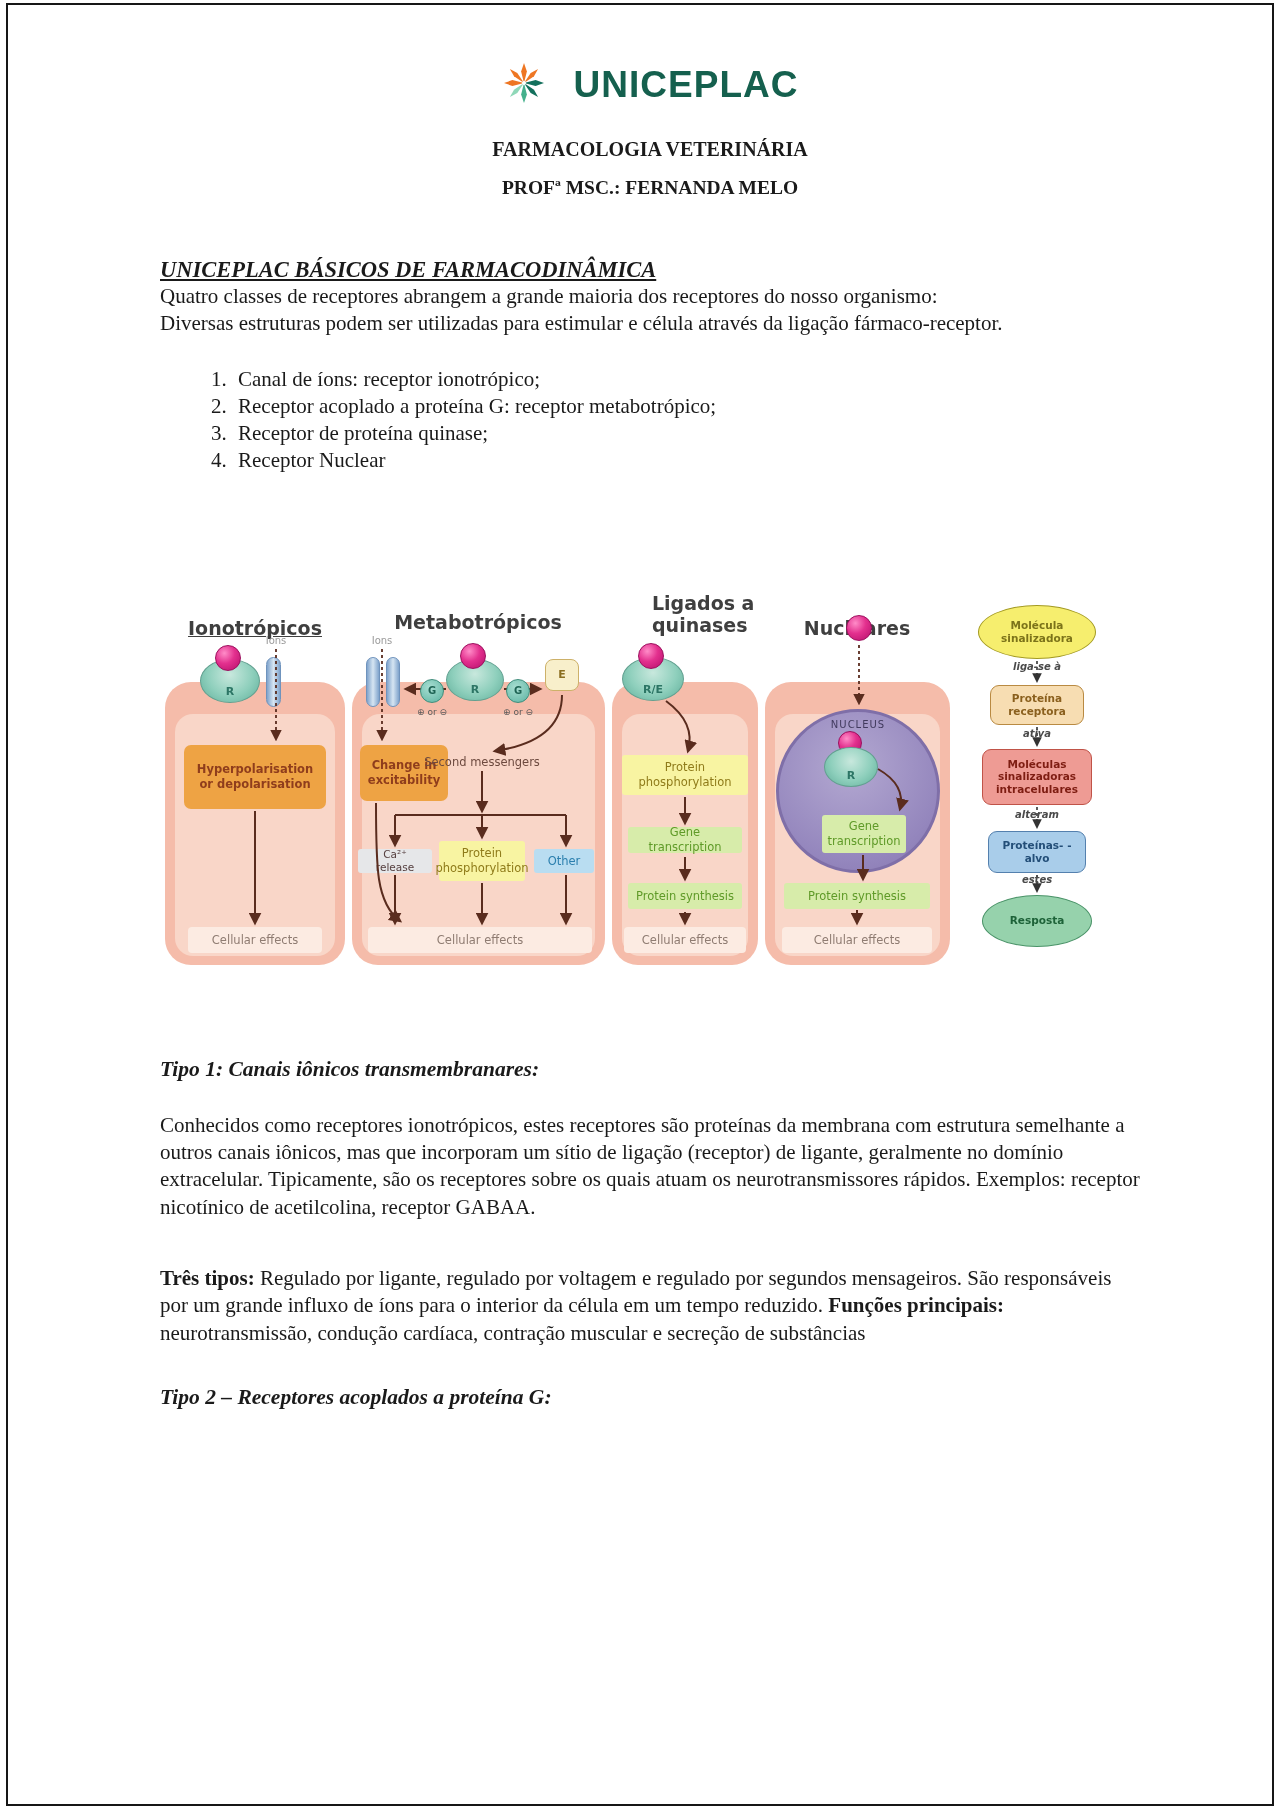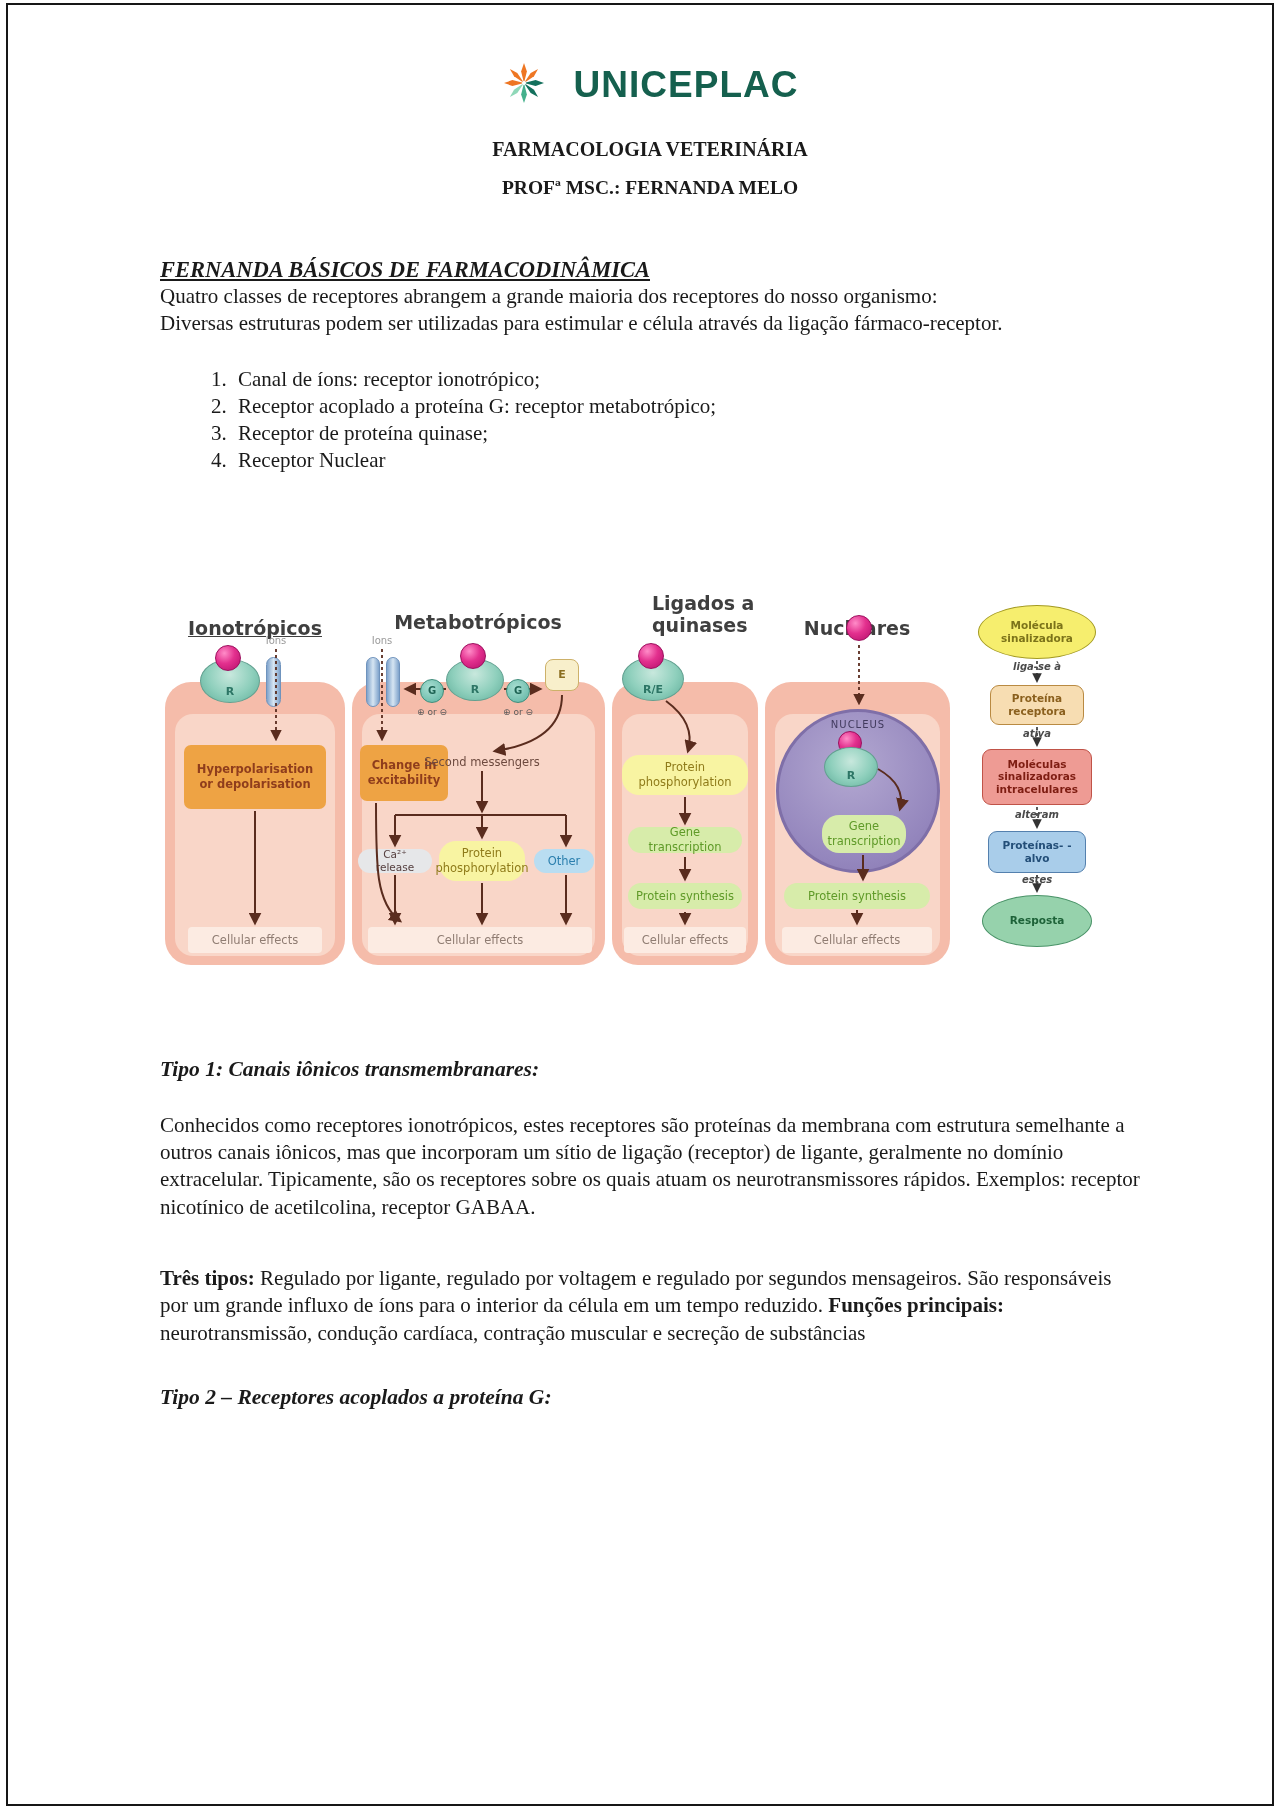--- a/index.html
+++ b/index.html
@@ -29,21 +29,21 @@
   .diagram { position:relative; width:995px; height:372px; margin:122px 0 0 0;
              font-family:"DejaVu Sans", sans-serif; }
   .panel { position:absolute; top:85px; height:283px; background:#f5bcaa; border-radius:26px; z-index:1; }
   .panel .inner { position:absolute; left:10px; right:10px; top:32px; bottom:9px;
                   background:#f9d6c8; border-radius:18px; }
   .dcol-title { position:absolute; transform:translateX(-50%); font-weight:bold; font-size:19px;
                 color:#3f3f3f; white-space:nowrap; z-index:3; }
   .dcol-title.wrap { transform:none; white-space:normal; width:110px; line-height:1.15; }
   .ions { position:absolute; transform:translateX(-50%); font-size:10px; color:#9a9a9a; z-index:4; }
   .dbox { position:absolute; z-index:3; display:flex; align-items:center; justify-content:center;
-          text-align:center; font-size:11.5px; line-height:1.25; border-radius:17px;
+          text-align:center; font-size:11.5px; line-height:1.25; border-radius:3px;
           padding:2px 5px; box-sizing:border-box; }
   .dbox.orange { background:#eea344; color:#8f3d1c; font-weight:bold; border-radius:7px; }
   .dbox.yellow { background:#f8f4a2; color:#8f7b1a; }
   .dbox.green  { background:#d7ecaa; color:#5f9a28; }
   .dbox.gray   { background:#e6e7e9; color:#564040; font-size:10.5px; }
   .dbox.blue   { background:#b9ddf1; color:#2b7fae; }
   .dbox.cell   { background:#fcebe2; color:#8f7c72; border-radius:4px; }
   .sm-label { position:absolute; transform:translateX(-50%); font-size:11.5px; color:#6d4a3f;
               white-space:nowrap; z-index:3; }
   .receptor { position:absolute; border-radius:50%; z-index:4; box-sizing:border-box;
@@ -106,21 +106,21 @@
           <path d="M22,25 L24.9,36.6 L22,45 L19.1,36.6 Z" fill="#45b08c"></path>
           <path d="M22,25 L12,31.7 L7.9,39.1 L15.3,35 Z" fill="#8fd8b8"></path>
           <circle cx="22" cy="25" r="2" fill="#ffffff"></circle>
         </svg>
       </span>
       <span class="brand">UNICEPLAC</span>
     </div>
     <div class="course">FARMACOLOGIA VETERINÁRIA</div>
     <div class="prof">PROFª MSC.: FERNANDA MELO</div>
 
-    <h1 class="main-heading">FERNANDA BÁSICOS DE FARMACODINÂMICA</h1>
+    <h1 class="main-heading">UNICEPLAC BÁSICOS DE FARMACODINÂMICA</h1>
 
     <p class="body-text mt-para2">Quatro classes de receptores abrangem a grande maioria dos receptores do nosso organismo:</p>
     <p class="body-text mt-para1">Diversas estruturas podem ser utilizadas para estimular e célula através da ligação fármaco-receptor.</p>
 
     <ol class="receptor-list">
       <li>Canal de íons: receptor ionotrópico;</li>
       <li>Receptor acoplado a proteína G: receptor metabotrópico;</li>
       <li>Receptor de proteína quinase;</li>
       <li>Receptor Nuclear</li>
     </ol>

